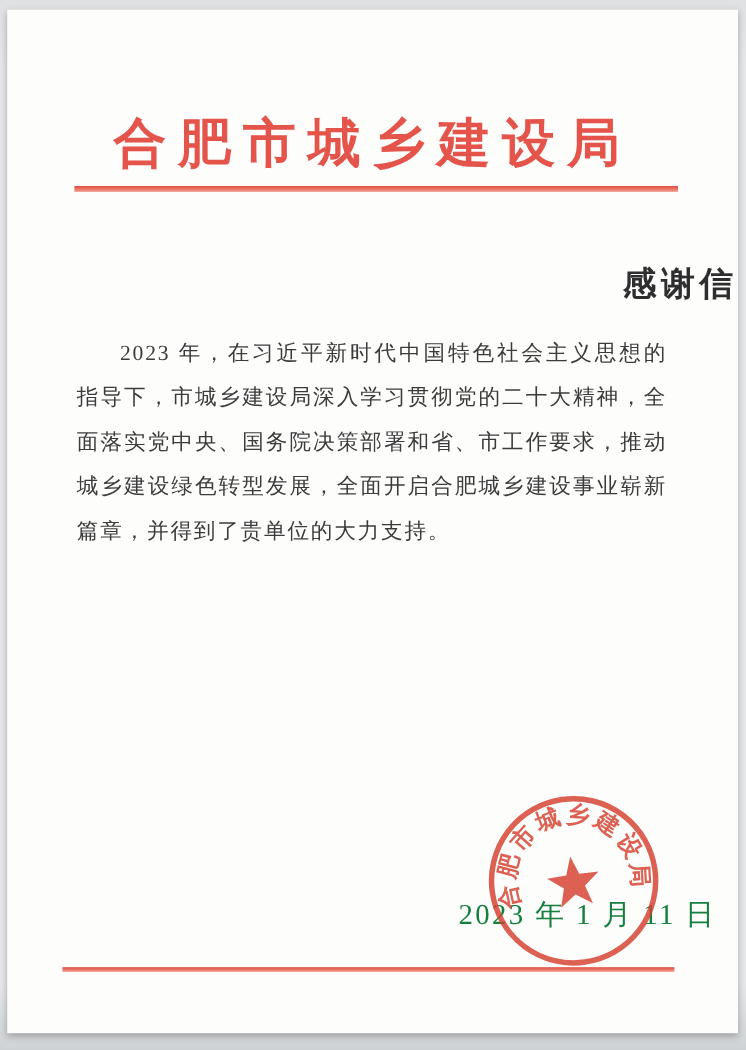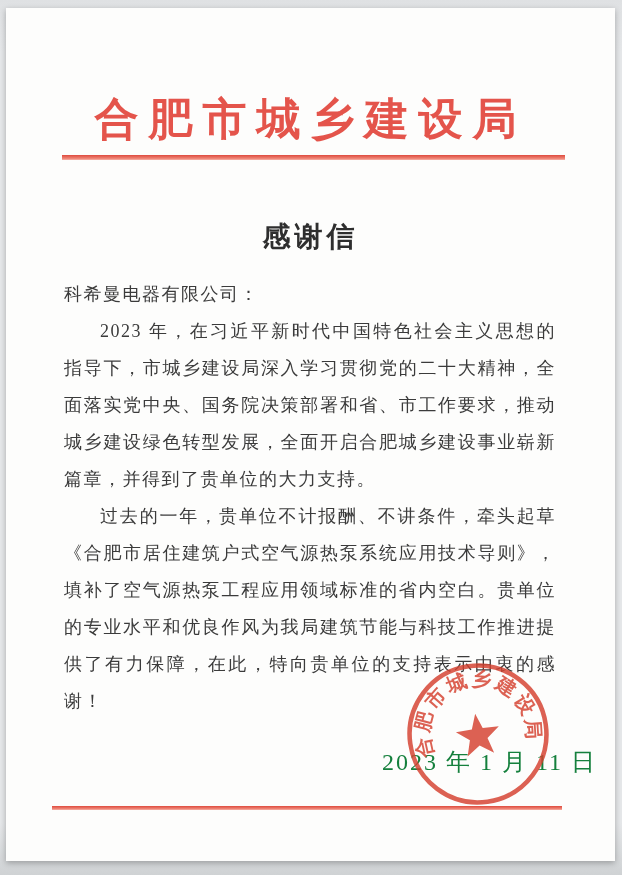--- a/index.html
+++ b/index.html
@@ -41,21 +41,21 @@
     left: 56px;
     width: 503px;
     height: 5px;
     background: linear-gradient(#de4b3e, #ef8576 70%, #f6b3aa);
   }
   .doc-title {
     position: absolute;
     top: 210px;
     left: 0;
     width: 100%;
-    text-align: center;
+    text-align: right;
     font-size: 28px;
     font-weight: bold;
     letter-spacing: 4px;
     color: #2e2e2e;
   }
   .letter-body {
     position: absolute;
     top: 268px;
     left: 58px;
     width: 492px;
@@ -112,23 +112,21 @@
 <div class="scan">
   <div class="paper">
 
     <div class="letterhead">合肥市城乡建设局</div>
 
     <div class="rule-top"></div>
 
     <div class="doc-title">感谢信</div>
 
     <div class="letter-body">
-      <p class="salutation">科希曼电器有限公司：</p>
       <p class="para">2023 年，在习近平新时代中国特色社会主义思想的指导下，市城乡建设局深入学习贯彻党的二十大精神，全面落实党中央、国务院决策部署和省、市工作要求，推动城乡建设绿色转型发展，全面开启合肥城乡建设事业崭新篇章，并得到了贵单位的大力支持。</p>
-      <p class="para">过去的一年，贵单位不计报酬、不讲条件，牵头起草《合肥市居住建筑户式空气源热泵系统应用技术导则》，填补了空气源热泵工程应用领域标准的省内空白。贵单位的专业水平和优良作风为我局建筑节能与科技工作推进提供了有力保障，在此，特向贵单位的支持表示由衷的感谢！</p>
     </div>
 
     <div class="date-line">2023 年 1 月 11 日</div>
 
     <div class="seal">
       <svg viewBox="0 0 200 200">
         <circle cx="100" cy="100" r="90" fill="none" stroke="#d5402e" stroke-width="6"></circle>
         <path id="sealArc" d="M 39.8 121.9 A 64 64 0 1 1 160.2 121.9" fill="none"></path>
         <text>
           <textPath href="#sealArc" startOffset="50%" text-anchor="middle">合肥市城乡建设局</textPath>

